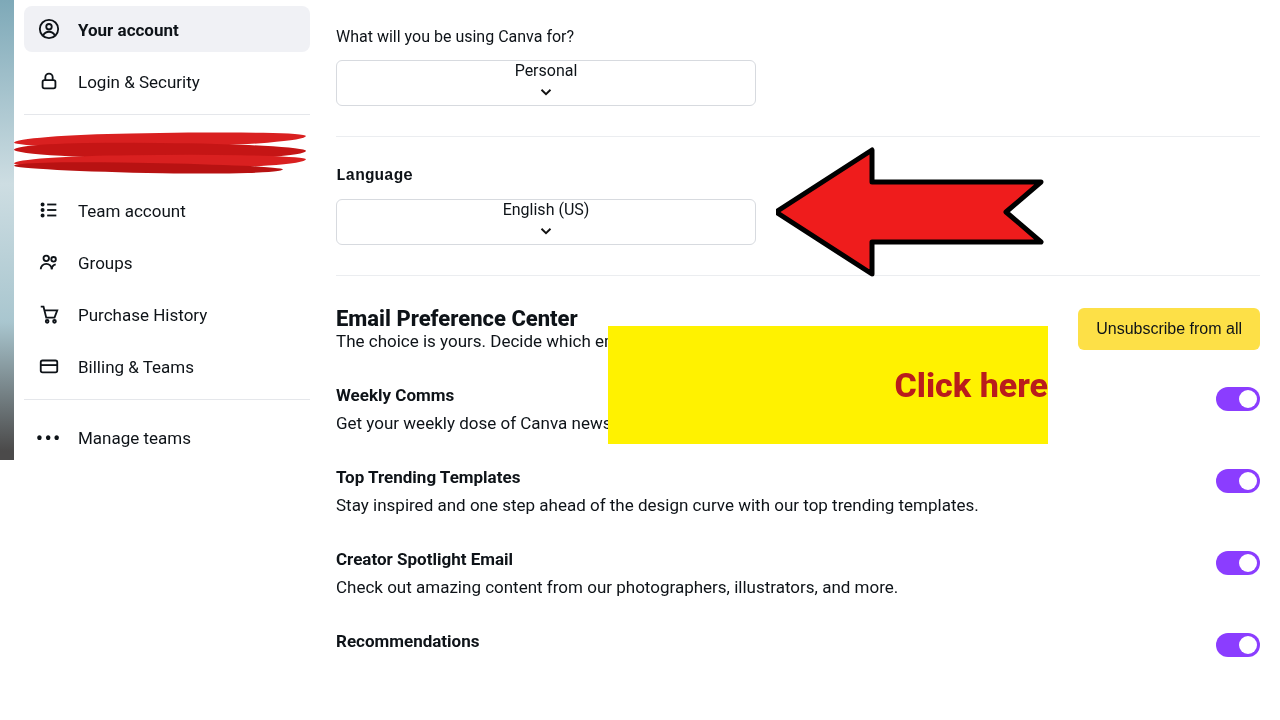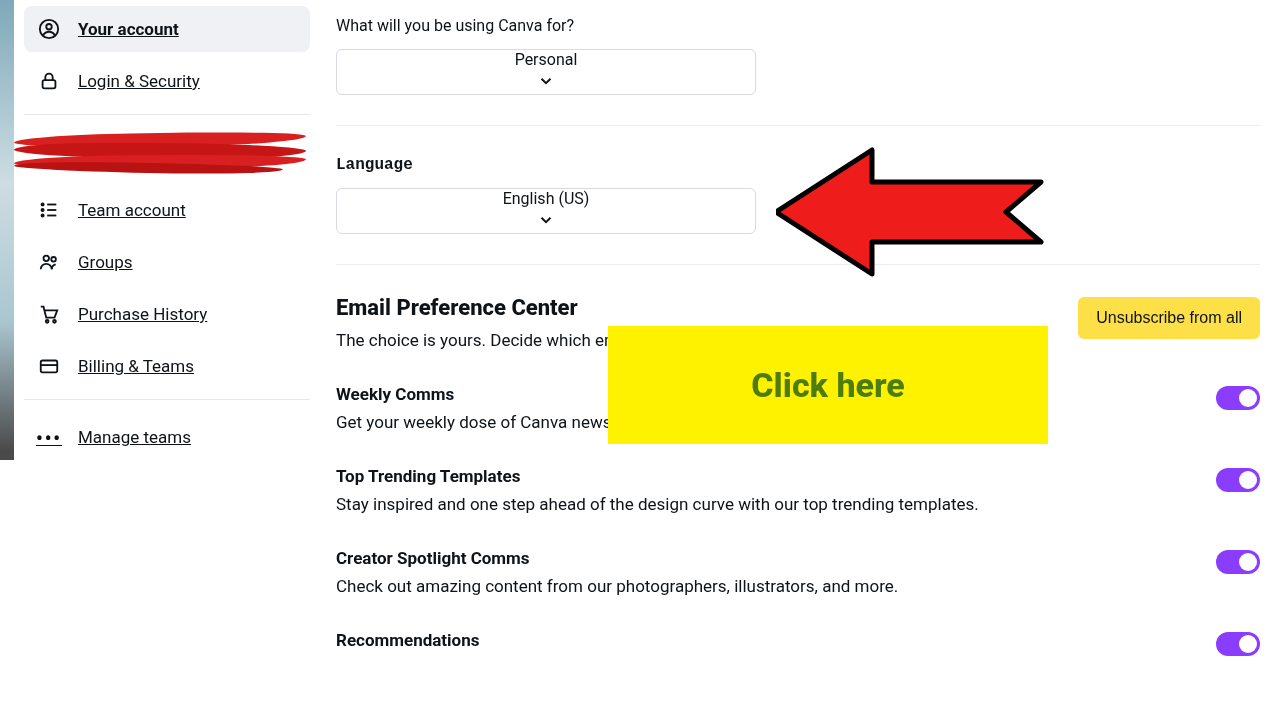--- a/index.html
+++ b/index.html
@@ -22,29 +22,28 @@
     width: 100%; height: 100%;
   }
   
   .sidebar {
     width: 310px;
     padding: 0 0 0 24px;
     flex-shrink: 0;
   }
   .side-item {
     display: flex;
-    align-items: center;
+    align-items: flex-end;
     gap: 18px;
     padding: 12px 14px;
     border-radius: 8px;
     font-size: 17px;
     color: #0e1318;
     cursor: pointer;
     margin: 6px 0;
-    text-decoration: underline;
   }
   .side-item.active {
     background: #f0f1f5;
     font-weight: 700;
   }
   .side-icon {
     width: 22px; height: 22px; display: flex; align-items: center; justify-content: center;
     color: #0e1318;
   }
   .side-icon svg { width: 22px; height: 22px; }
@@ -62,21 +61,21 @@
     position: absolute;
     left: 0; width: 100%;
     border-radius: 40% 50% 45% 55% / 50% 40% 60% 50%;
     background: #d92020;
   }
   .dots { letter-spacing: 2px; font-weight: 900; font-size: 18px; }
 
   
   .main {
     flex: 1;
-    padding: 4px 20px 0 26px;
+    padding: 15px 20px 0 26px;
     overflow: hidden;
   }
   .section-label {
     font-size: 16px;
     color: #0e1318;
     margin: 12px 0 14px 0;
   }
   .section-label.bold { font-weight: 700; font-family: Liberation Mono, monospace; }
   .select {
     display: flex;
@@ -100,21 +99,20 @@
     width: 100%;
   }
   .epc-row {
     display: flex;
     align-items: flex-start;
     justify-content: space-between;
   }
   .epc-title {
     font-size: 22px;
     font-weight: 800;
-    margin-bottom: 10px;
   }
   .epc-sub {
     font-size: 17px;
     color: #0e1318;
   }
   .unsub-btn {
     background: #fde047;
     border: none;
     border-radius: 6px;
     padding: 12px 18px;
@@ -151,24 +149,24 @@
   }
 
   
   .callout {
     position: absolute;
     left: 608px; top: 326px;
     width: 440px; height: 118px;
     background: #fff200;
     display: flex;
     align-items: center;
-    justify-content: center;
+    justify-content: flex-end;
     font-size: 34px;
     font-weight: 800;
-    color: #4d7c0f;
+    color: #b91c1c;
     z-index: 20;
   }
   .arrow-wrap {
     position: absolute;
     left: 776px; top: 142px;
     width: 270px; height: 140px;
     z-index: 15;
   }
   .arrow-wrap svg { width: 100%; height: 100%; }
 </style>
@@ -313,21 +311,21 @@
     <div class="pref">
       <div class="pref-text">
         <div class="pref-title">Top Trending Templates</div>
         <div class="pref-desc">Stay inspired and one step ahead of the design curve with our top trending templates.</div>
       </div>
       <div class="toggle"></div>
     </div>
 
     <div class="pref">
       <div class="pref-text">
-        <div class="pref-title">Creator Spotlight Comms</div>
+        <div class="pref-title">Creator Spotlight Email</div>
         <div class="pref-desc">Check out amazing content from our photographers, illustrators, and more.</div>
       </div>
       <div class="toggle"></div>
     </div>
 
     <div class="pref">
       <div class="pref-text">
         <div class="pref-title">Recommendations</div>
       </div>
       <div class="toggle"></div>

